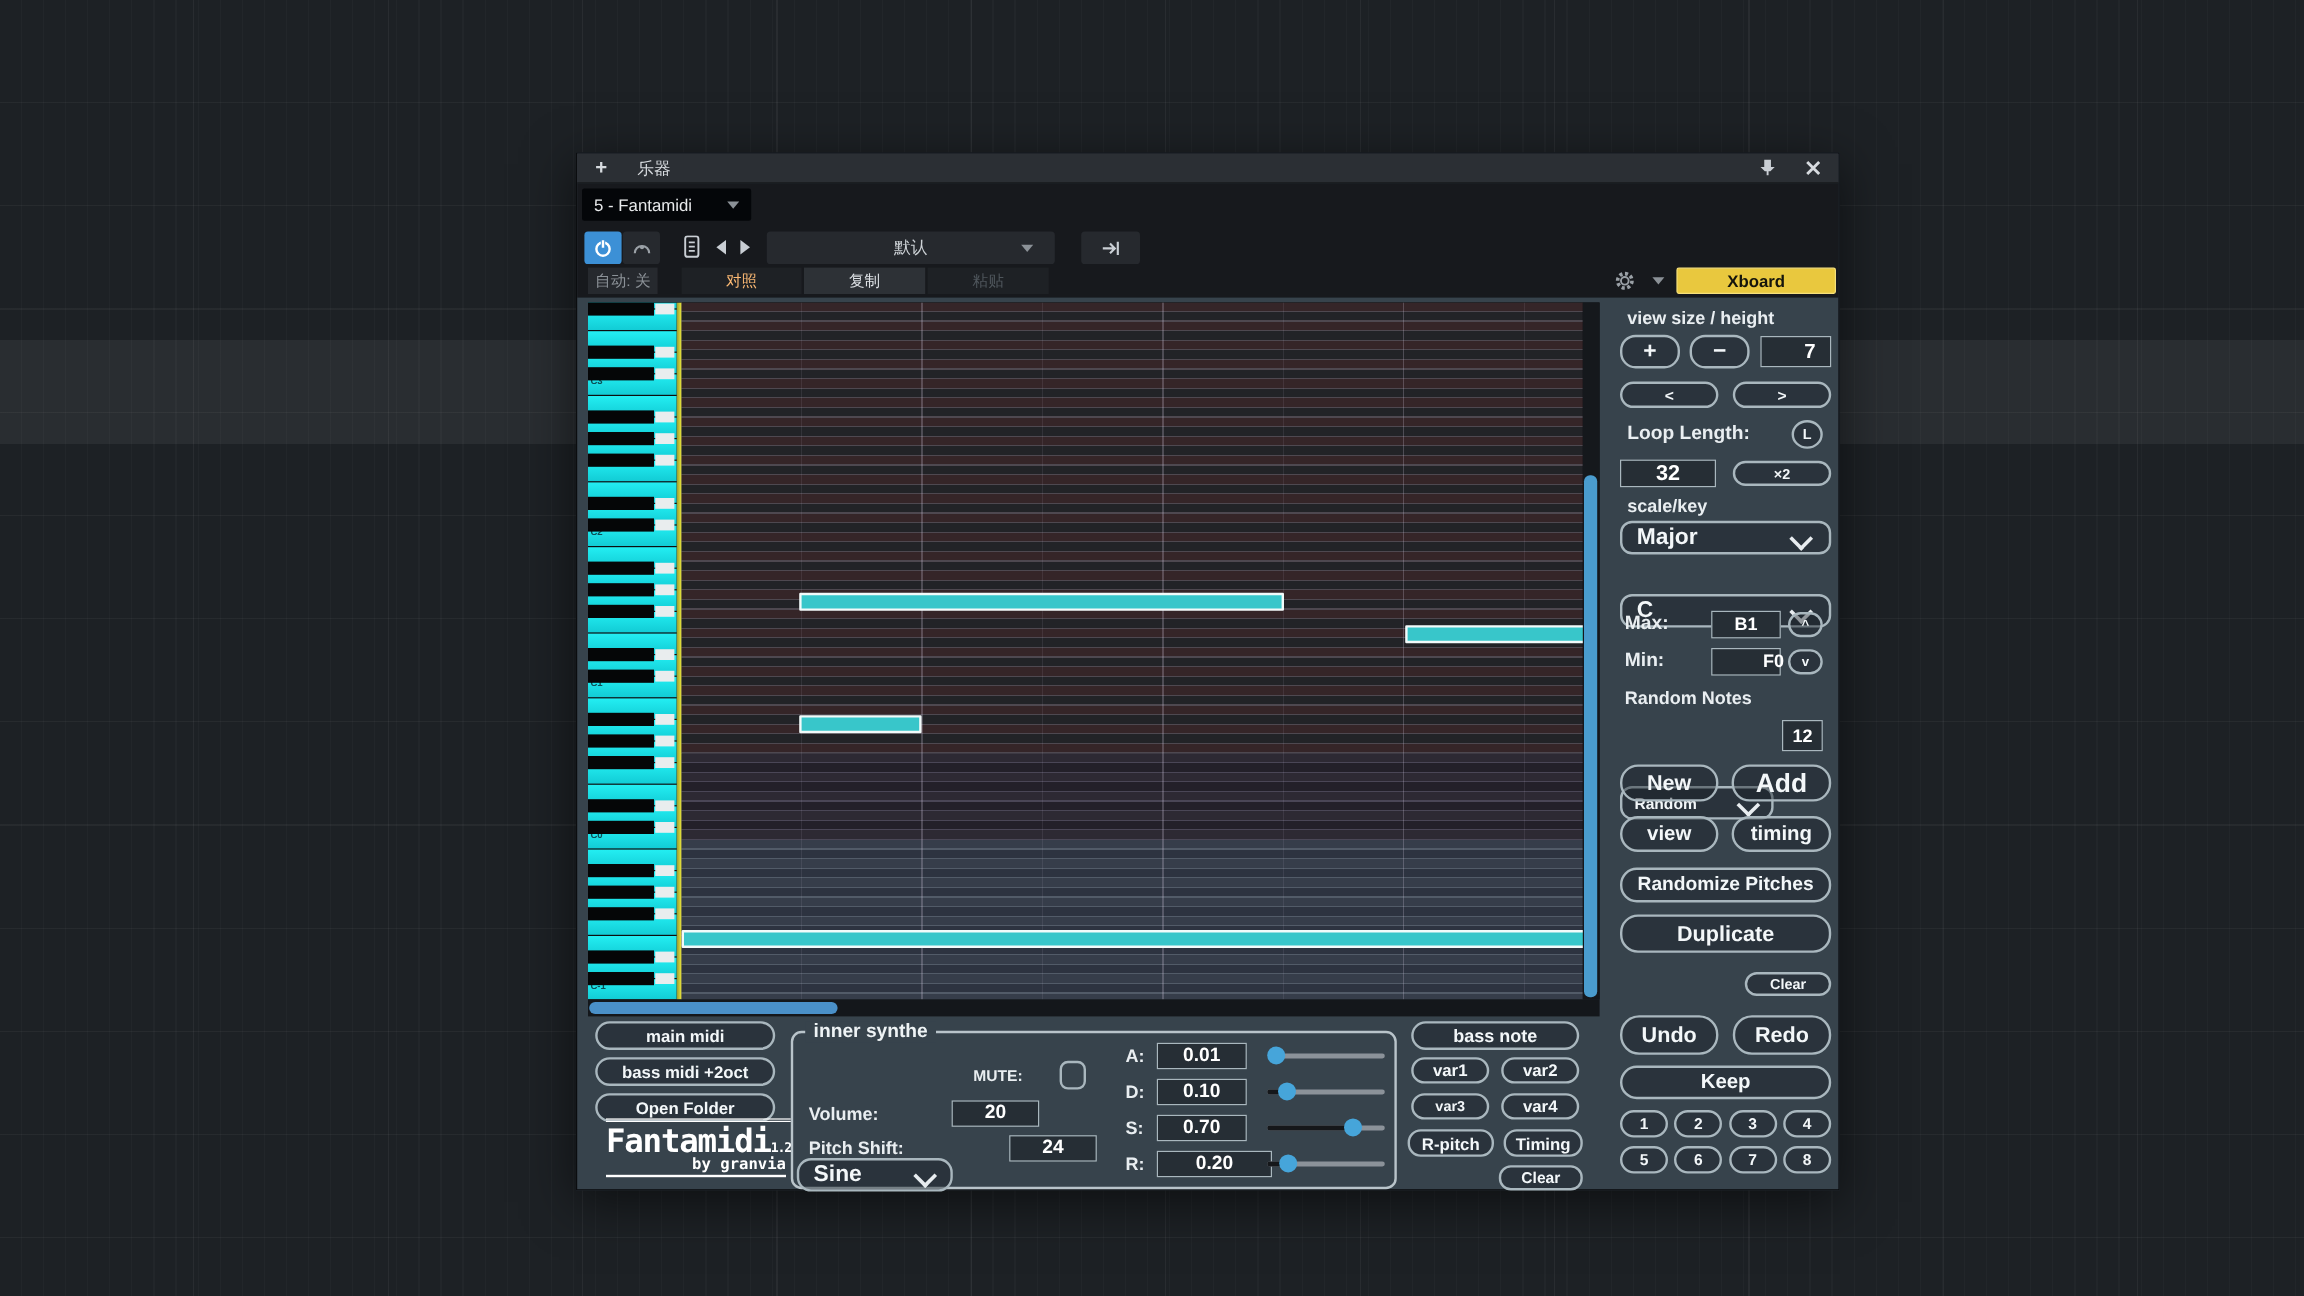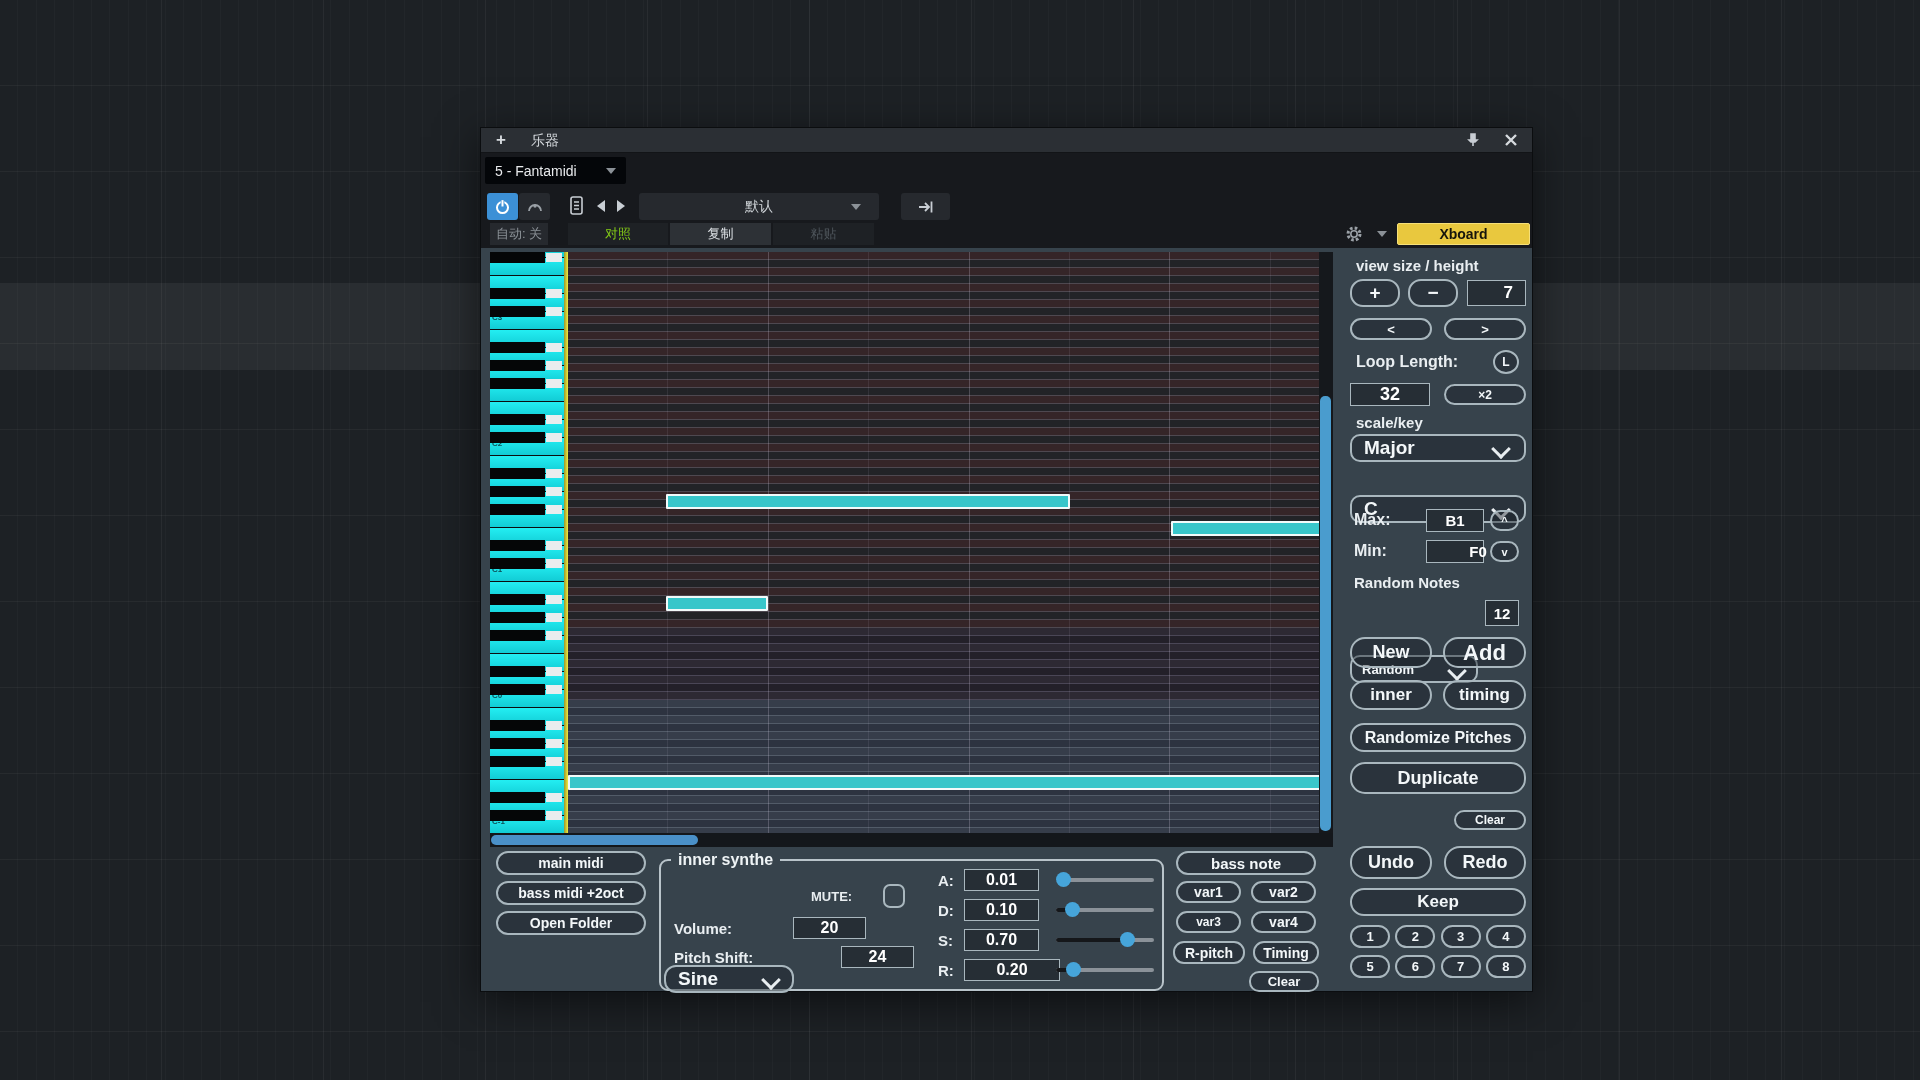--- a/index.html
+++ b/index.html
@@ -129,21 +129,21 @@
   </div>
   <div class="abs tbtn" style="left:420px;top:65px;width:49px;height:27px;">
     <svg width="18" height="16" viewBox="0 0 18 16">
         <path d="M2 8 h9 M8 4 l4 4 -4 4 M14.5 2.5 v11" stroke="#c9ced4" stroke-width="1.8" fill="none"></path>
       </svg>
   </div>
 
   <div class="abs cnbtn" style="left:9px;top:95px;width:58px;height:22px;background:#26292e;color:#8b9197;">
       <span>自动: 关</span>
     </div>
-  <div class="abs cnbtn" style="left:87px;top:95px;width:100px;height:22px;background:#1e2125;color:#84cc16;">
+  <div class="abs cnbtn" style="left:87px;top:95px;width:100px;height:22px;background:#1e2125;color:#fdba74;">
       <span>对照</span>
     </div>
   <div class="abs cnbtn" style="left:189px;top:95px;width:101px;height:22px;background:#2d3136;color:#dde1e5;">
       <span>复制</span>
     </div>
   <div class="abs cnbtn" style="left:292px;top:95px;width:101px;height:22px;background:#1e2125;color:#4e555b;">
       <span>粘贴</span>
     </div>
   <div class="abs" style="left:864px;top:97px;">
     <svg width="18" height="18" viewBox="0 0 18 18">
@@ -344,21 +344,21 @@
 
   <div class="abs lbl" style="left:873px;top:446px;font-size:15px;">Random Notes</div>
   <div class="abs sel" style="left:869px;top:471px;width:128px;height:28px;font-size:13px;">
     <span style="margin-left:10px;">Random</span>
     <span class="chev" style="right:12px;top:7px;"></span>
   </div>
   <div class="abs vbox" style="left:1004px;top:472px;width:34px;height:26px;font-size:15px;">12</div>
 
   <div class="abs pbtn" style="left:869px;top:509px;width:82px;height:31px;border-radius:15px;font-size:18px;">New</div>
   <div class="abs pbtn" style="left:962px;top:509px;width:83px;height:31px;border-radius:15px;font-size:22px;">Add</div>
-  <div class="abs pbtn" style="left:869px;top:552px;width:82px;height:30px;border-radius:15px;font-size:17px;">inner</div>
+  <div class="abs pbtn" style="left:869px;top:552px;width:82px;height:30px;border-radius:15px;font-size:17px;">view</div>
   <div class="abs pbtn" style="left:962px;top:552px;width:83px;height:30px;border-radius:15px;font-size:17px;">timing</div>
   <div class="abs pbtn" style="left:869px;top:595px;width:176px;height:29px;border-radius:14px;font-size:16px;">Randomize Pitches</div>
   <div class="abs pbtn" style="left:869px;top:634px;width:176px;height:32px;border-radius:15px;font-size:18px;">Duplicate</div>
   <div class="abs pbtn" style="left:973px;top:682px;width:72px;height:20px;border-radius:10px;font-size:12px;">Clear</div>
   <div class="abs pbtn" style="left:869px;top:718px;width:82px;height:33px;border-radius:16px;font-size:18px;">Undo</div>
   <div class="abs pbtn" style="left:963px;top:718px;width:82px;height:33px;border-radius:16px;font-size:18px;">Redo</div>
   <div class="abs pbtn" style="left:869px;top:760px;width:176px;height:28px;border-radius:14px;font-size:17px;">Keep</div>
   <div class="abs" id="slots" style="left:869px;top:797px;width:176px;height:54px;">
       <div class="pbtn abs" style="width: 40px; height: 23px; border-radius: 12px; font-size: 13px; left: 0px; top: 0px;">1</div>
       <div class="pbtn abs" style="width: 40px; height: 23px; border-radius: 12px; font-size: 13px; left: 45.3px; top: 0px;">2</div>
@@ -366,20 +366,24 @@
       <div class="pbtn abs" style="width: 40px; height: 23px; border-radius: 12px; font-size: 13px; left: 135.9px; top: 0px;">4</div>
       <div class="pbtn abs" style="width: 40px; height: 23px; border-radius: 12px; font-size: 13px; left: 0px; top: 30px;">5</div>
       <div class="pbtn abs" style="width: 40px; height: 23px; border-radius: 12px; font-size: 13px; left: 45.3px; top: 30px;">6</div>
       <div class="pbtn abs" style="width: 40px; height: 23px; border-radius: 12px; font-size: 13px; left: 90.6px; top: 30px;">7</div>
       <div class="pbtn abs" style="width: 40px; height: 23px; border-radius: 12px; font-size: 13px; left: 135.9px; top: 30px;">8</div>
     </div>
 
   <div class="abs pbtn" style="left:15px;top:723px;width:150px;height:24px;font-size:14px;border-radius:12px;">main midi</div>
   <div class="abs pbtn" style="left:15px;top:753px;width:150px;height:24px;font-size:14px;border-radius:12px;">bass midi +2oct</div>
   <div class="abs pbtn" style="left:15px;top:783px;width:150px;height:24px;font-size:14px;border-radius:12px;">Open Folder</div>
+  <div id="logo" class="abs">
+    <span class="big"><span>Fantamidi</span><span class="ver">1.2</span></span>
+    <div class="by">by granvia</div>
+  </div>
 
   <div id="synthbox" class="abs"></div>
   <div id="synthlegend" class="abs">inner synthe</div>
   <div class="abs sel" style="left:183px;top:753px;width:130px;height:28px;font-size:19px;border-radius:12px;">
     <span style="margin-left:12px;">Sine</span>
     <span class="chev" style="right:14px;top:6px;"></span>
   </div>
   <div class="abs lbl" style="left:330px;top:761px;font-size:13px;">MUTE:</div>
   <div class="abs" style="left:402px;top:756px;width:22px;height:24px;border:2px solid #a9b7be;border-radius:7px;"></div>
   <div class="abs lbl" style="left:193px;top:792px;font-size:15px;">Volume:</div>

